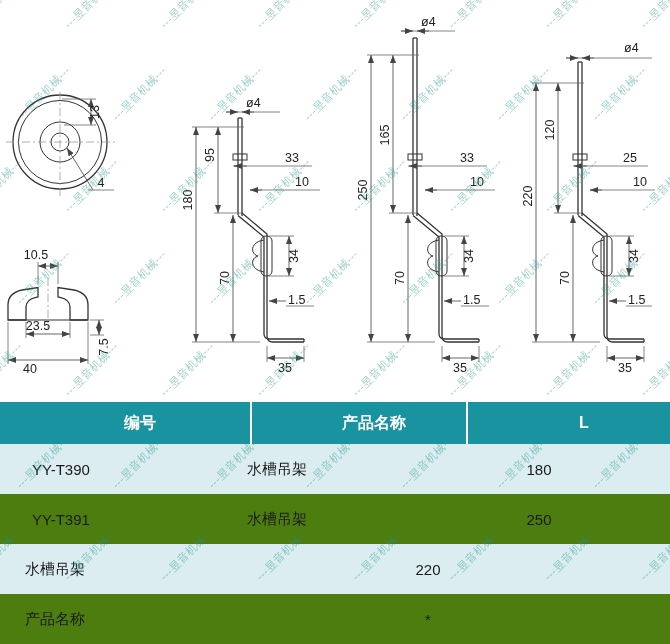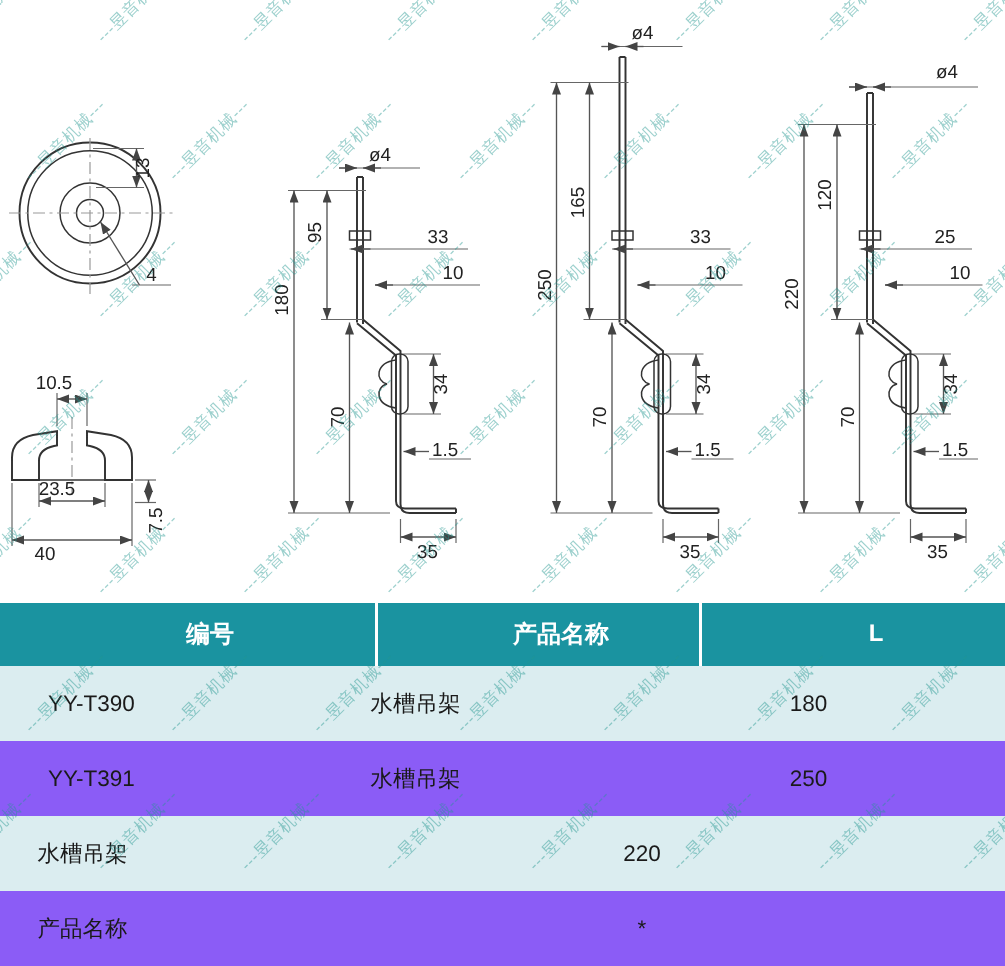--- a/index.html
+++ b/index.html
@@ -22,21 +22,21 @@
   .dim{stroke:#555;stroke-width:.9;fill:none;}
   .cl{stroke:#999;stroke-width:.8;stroke-dasharray:8 3 2 3;fill:none;}
   .t{font:12.5px "Liberation Sans",sans-serif;fill:#222;}
   
   .spec{position:absolute;left:0;top:402px;width:670px;z-index:2;}
   .thead{display:flex;height:42px;background:#1a93a0;}
   .th{box-sizing:border-box;color:#fff;font-weight:bold;font-size:16px;display:flex;align-items:center;justify-content:center;margin-left:30px;}
   .th.c1{width:222px;border-right:2px solid #fff;}
   .th.c2{width:186px;border-right:2px solid #fff;}
   .th.c3{flex:1;}
-  .tr{display:flex;height:50px;background:#8b5cf6;}
+  .tr{display:flex;height:50px;background:#4d7c0f;}
   .tr.alt{background:#dbedf0;}
   .td{box-sizing:border-box;font-size:15px;color:#1a1a1a;display:flex;align-items:center;}
   .td.c1{width:222px;padding-left:32px;}
   .td.c2{width:186px;padding-left:25px;}
   .td.c3{flex:1;justify-content:center;}
 </style>
 </head>
 <body>
 
 <div class="canvas">

